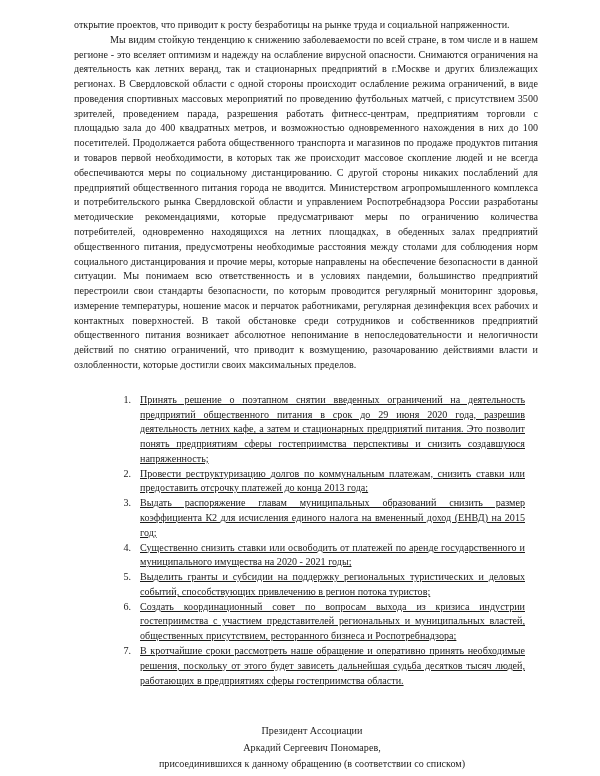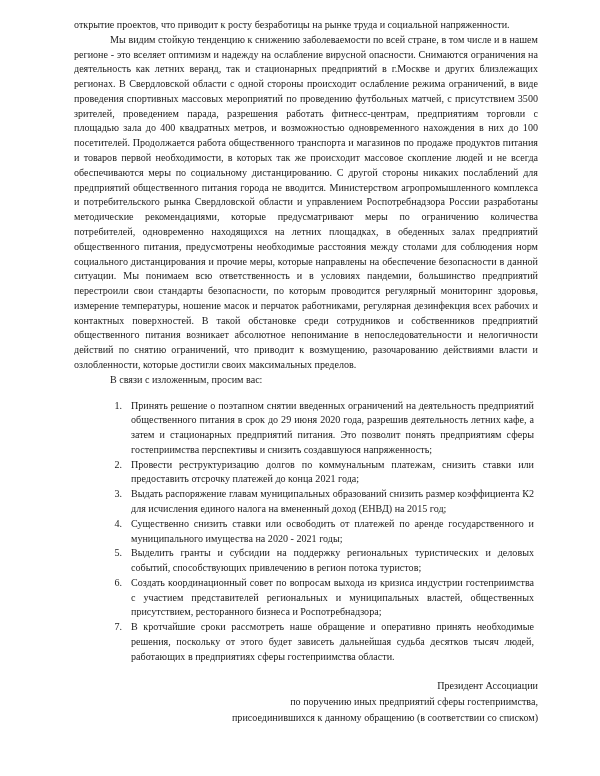--- a/index.html
+++ b/index.html
@@ -39,23 +39,24 @@
     text-align: justify;
     text-indent: 0;
   }
   p.para.indent {
     text-indent: 36px;
   }
 
   
   ol.requests {
     list-style: none;
-    margin: 4px;
+    margin: 13px;
     padding: 0;
     counter-reset: req;
+    text-decoration: underline;
   }
   ol.requests > li {
     counter-increment: req;
     position: relative;
     padding-left: 31px;
     margin: 0 0 0 22px;
     text-align: justify;
     text-justify: inter-word;
   }
   ol.requests > li::before {
@@ -67,69 +68,68 @@
     text-align: right;
     font-size: 10.1px;
   }
   ol.requests > li .li-text {
     display: block;
   }
 
   .spacer-sm { height: 7px; }
 
   .signature {
-    margin-top: 13px;
+    margin-top: 35px;
     margin-left: 12px;
     font-size: 10.1px;
     line-height: 1.60;
-    text-align: right;
+    text-align: center;
   }
   .signature .sig-line {
     display: block;
     white-space: nowrap;
   }
 </style>
 </head>
 <body>
 
 <div class="page">
   <div class="doc-body">
 
     <p class="para">открытие проектов, что приводит к росту безработицы на рынке труда и социальной напряженности.</p>
 
     <p class="para indent">Мы видим стойкую тенденцию к снижению заболеваемости по всей стране, в том числе и в нашем регионе - это вселяет оптимизм и надежду на ослабление вирусной опасности. Снимаются ограничения на деятельность как летних веранд, так и стационарных предприятий в г.Москве и других близлежащих регионах. В Свердловской области с одной стороны происходит ослабление режима ограничений,  в виде проведения спортивных массовых мероприятий по проведению футбольных матчей, с присутствием 3500 зрителей, проведением парада, разрешения работать фитнесс-центрам, предприятиям торговли с площадью зала до 400 квадратных метров, и возможностью одновременного нахождения в них до 100 посетителей.   Продолжается работа общественного транспорта и магазинов по продаже продуктов питания и товаров первой необходимости, в которых так же происходит массовое скопление людей и не всегда обеспечиваются меры по социальному дистанцированию. С другой стороны никаких послаблений для предприятий общественного питания города не вводится. Министерством агропромышленного комплекса и потребительского рынка Свердловской области и управлением Роспотребнадзора   России разработаны методические рекомендациями, которые предусматривают меры по ограничению количества потребителей, одновременно находящихся на летних площадках, в обеденных залах предприятий общественного питания, предусмотрены необходимые расстояния между столами для соблюдения норм социального дистанцирования и   прочие меры, которые направлены на обеспечение безопасности в данной ситуации.  Мы понимаем всю ответственность и в условиях пандемии, большинство предприятий перестроили свои стандарты безопасности, по которым проводится  регулярный мониторинг здоровья, измерение температуры, ношение масок и перчаток работниками, регулярная дезинфекция всех рабочих и контактных поверхностей. В такой обстановке среди сотрудников и собственников предприятий общественного питания возникает абсолютное непонимание в непоследовательности и нелогичности действий по снятию ограничений, что приводит к возмущению, разочарованию действиями власти и озлобленности, которые достигли своих максимальных пределов.</p>
 
-    <p class="para indent">В связи с изложенным, просим вас:</p>
 
     <div class="spacer-sm"></div>
 
     <ol class="requests">
       <li>
         <span class="li-text">Принять решение о поэтапном снятии введенных ограничений на деятельность предприятий общественного питания в срок до 29 июня 2020 года, разрешив деятельность летних кафе, а затем и стационарных предприятий питания. Это позволит понять предприятиям сферы гостеприимства перспективы и снизить создавшуюся напряженность;</span>
       </li>
       <li>
-        <span class="li-text">Провести реструктуризацию долгов по коммунальным платежам, снизить ставки или предоставить отсрочку платежей  до конца 2021 года;</span>
+        <span class="li-text">Провести реструктуризацию долгов по коммунальным платежам, снизить ставки или предоставить отсрочку платежей  до конца 2013 года;</span>
       </li>
       <li>
         <span class="li-text">Выдать распоряжение главам муниципальных образований снизить размер коэффициента К2 для исчисления единого налога на вмененный доход (ЕНВД) на 2015 год;</span>
       </li>
       <li>
         <span class="li-text">Существенно снизить ставки или освободить от платежей по аренде государственного и муниципального имущества на 2020 - 2021 годы;</span>
       </li>
       <li>
         <span class="li-text"> Выделить гранты и субсидии на поддержку региональных туристических и деловых событий, способствующих привлечению в регион потока туристов;</span>
       </li>
       <li>
         <span class="li-text">Создать координационный совет по вопросам выхода из кризиса индустрии гостеприимства с участием представителей региональных и муниципальных властей, общественных присутствием, ресторанного бизнеса и  Роспотребнадзора;</span>
       </li>
       <li>
         <span class="li-text">В кротчайшие сроки рассмотреть наше обращение и оперативно принять необходимые решения, поскольку от этого будет зависеть дальнейшая судьба десятков тысяч людей, работающих в  предприятиях сферы гостеприимства области.</span>
       </li>
     </ol>
 
     <div class="signature">
       <span class="sig-line">Президент Ассоциации</span>
-      <span class="sig-line">по поручению иных предприятий сферы гостеприимства,</span>
+      <span class="sig-line">Аркадий Сергеевич Пономарев,</span>
       <span class="sig-line">присоединившихся к данному обращению (в соответствии со списком)</span>
     </div>
 
   </div>
 </div>
 
 </body></html>

